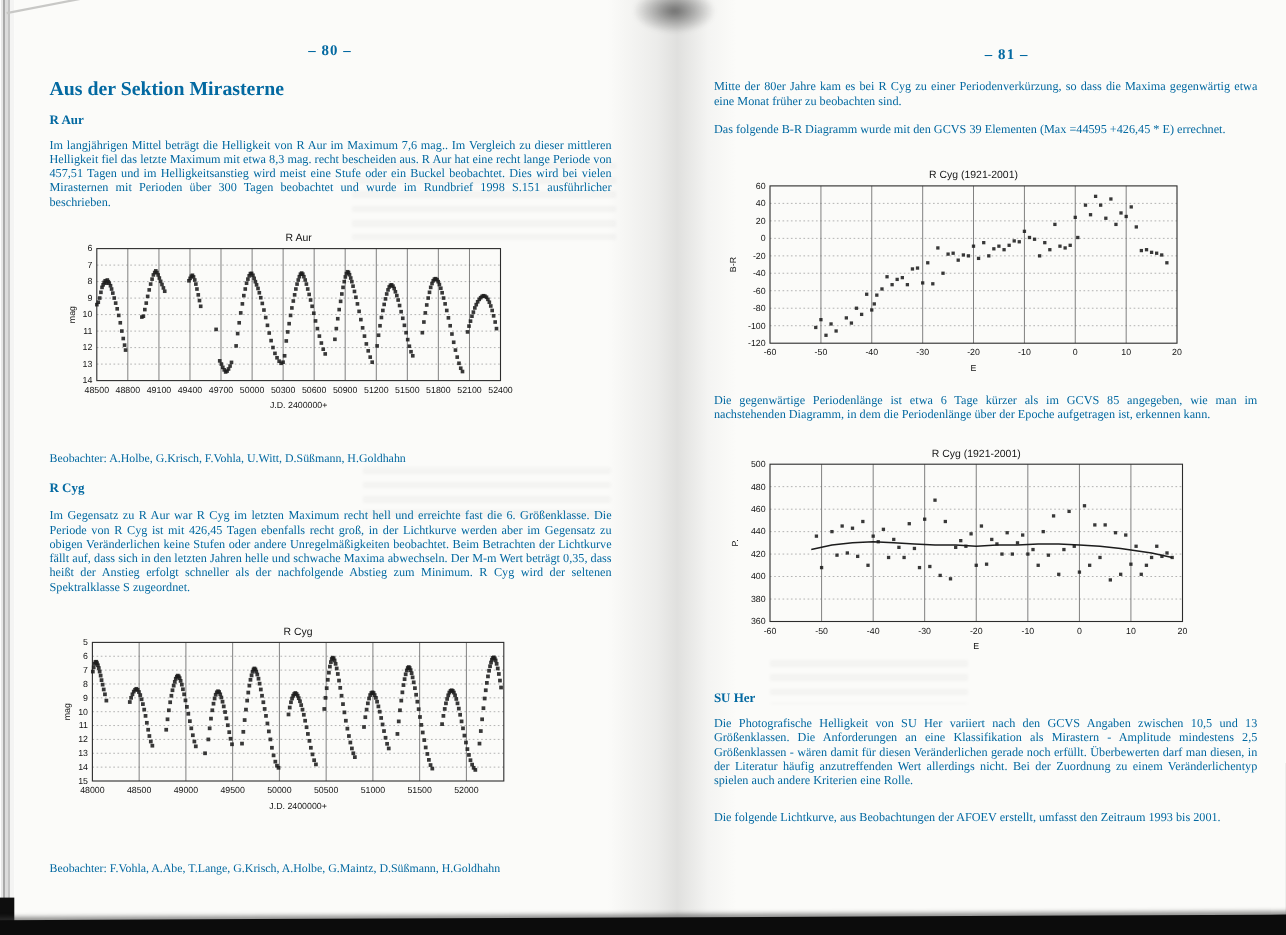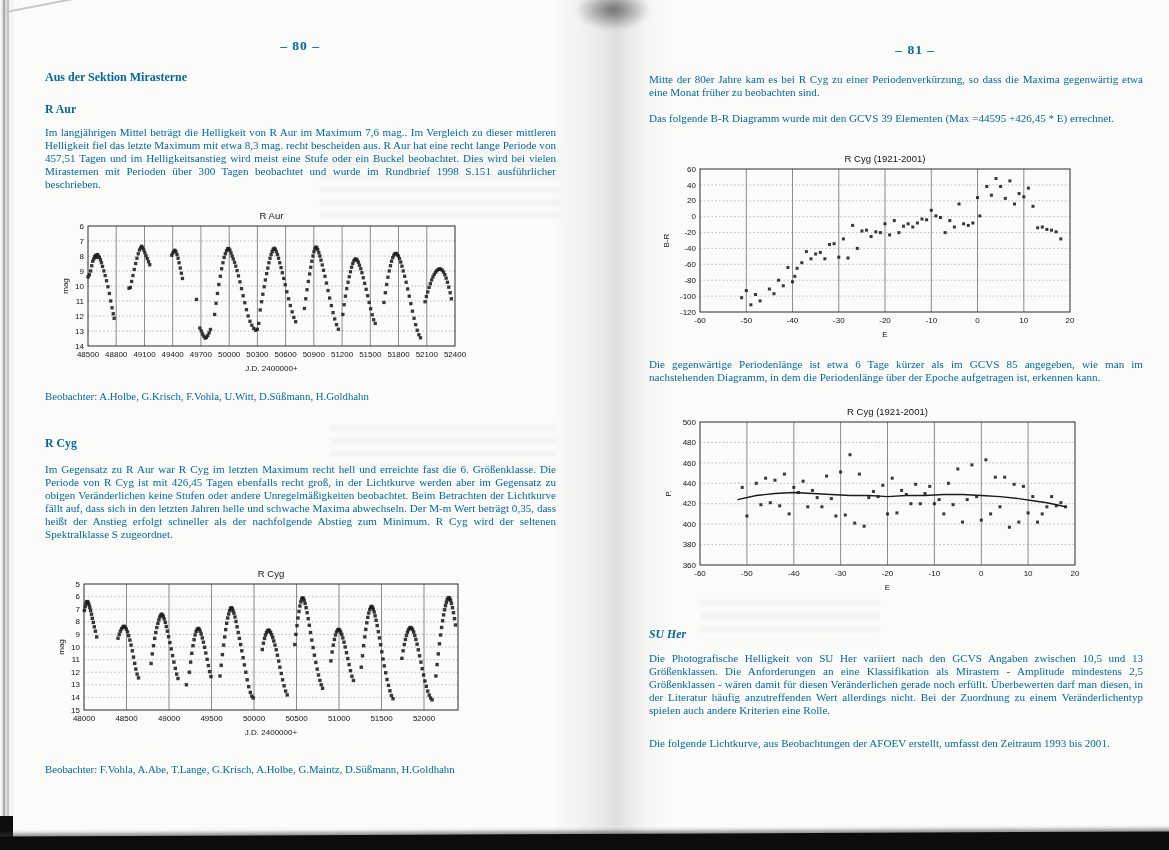--- a/index.html
+++ b/index.html
@@ -14,24 +14,24 @@
     background:linear-gradient(90deg,rgba(90,90,90,0) 0%,rgba(105,105,105,0.10) 38%,rgba(90,90,90,0.17) 54%,rgba(120,120,120,0.05) 78%,rgba(90,90,90,0) 100%);}
   .top-smudge{position:absolute;left:576px;top:-10px;width:74px;height:40px;border-radius:50%;
     background:radial-gradient(ellipse at center,rgba(35,35,35,0.6) 0%,rgba(60,60,60,0.25) 45%,rgba(0,0,0,0) 72%);filter:blur(2px);}
   .bottom-strip{position:absolute;left:-4px;top:834px;width:1180px;height:20px;background:#0c0c0c;
     box-shadow:0 -3px 4px rgba(60,60,60,0.55);transform:rotate(-0.25deg);}
   .bottom-left-block{position:absolute;left:0;top:816px;width:13px;height:34px;background:#0e0e0e;}
   .bleed{position:absolute;filter:blur(1.6px);opacity:.6;
     background:repeating-linear-gradient(180deg,rgba(70,70,70,0.07) 0 6px,rgba(0,0,0,0) 6px 13px);}
   
   .pagenum{position:absolute;font-size:13.5px;font-weight:bold;letter-spacing:1px;}
-  .h1{position:absolute;font-size:12px;font-weight:bold;}
+  .h1{position:absolute;font-size:18px;font-weight:bold;}
   .h2{position:absolute;font-size:11.8px;font-weight:bold;}
   .para{position:absolute;font-size:11.1px;line-height:12.9px;text-align:justify;}
-  .obs{position:absolute;font-size:10.8px;}
+  .obs{position:absolute;font-size:10.8px;margin-top:21px;}
   
   .chart{position:absolute;}
   .chart svg .gh{stroke:#9d9d9d;stroke-width:.7;stroke-dasharray:1.5,2.3;}
   .chart svg .gv{stroke:#707070;stroke-width:.8;}
   .chart svg .box{fill:none;stroke:#2c2c2c;stroke-width:1;}
   .chart svg .tk{font:8px "Liberation Sans",sans-serif;fill:#141414;}
   .chart svg .ti{font:9.5px "Liberation Sans",sans-serif;fill:#141414;}
   .chart svg .pt{fill:#1c1c1c;opacity:.88;}
   .chart svg .tr{fill:none;stroke:#1c1c1c;stroke-width:1.4;}
 </style>
@@ -857,21 +857,21 @@
           <rect class="pt" x="376.3" y="92.1" width="3" height="3"></rect>
           <rect class="pt" x="381.0" y="117.6" width="3" height="3"></rect>
           <rect class="pt" x="385.7" y="109.4" width="3" height="3"></rect>
           <rect class="pt" x="390.4" y="102.3" width="3" height="3"></rect>
           <rect class="pt" x="395.1" y="92.1" width="3" height="3"></rect>
           <rect class="pt" x="399.8" y="101.3" width="3" height="3"></rect>
           <rect class="pt" x="404.4" y="98.2" width="3" height="3"></rect>
           <rect class="pt" x="409.1" y="102.3" width="3" height="3"></rect>
         </svg></div>
 
-    <div class="h2" style="left:649px;top:627px;font-style:italic;">SU Her</div>
+    <div class="h2" style="left:649px;top:627px;">SU Her</div>
 
     <div class="para" style="left:649px;top:652px;width:494px;">Die Photografische Helligkeit von SU Her variiert nach den GCVS Angaben zwischen 10,5 und 13 Größenklassen. Die Anforderungen an eine Klassifikation als Mirastern - Amplitude mindestens 2,5 Größenklassen - wären damit für diesen Veränderlichen gerade noch erfüllt. Überbewerten darf man diesen, in der Literatur häufig anzutreffenden Wert allerdings nicht. Bei der Zuordnung zu einem Veränderlichentyp spielen auch andere Kriterien eine Rolle.</div>
 
     <div class="para" style="left:649px;top:737px;width:494px;">Die folgende Lichtkurve, aus Beobachtungen der AFOEV erstellt, umfasst den Zeitraum 1993 bis 2001.</div>
   </div>
 
   <div class="bottom-left-block"></div>
   <div class="bottom-strip"></div>
 </div>
 

